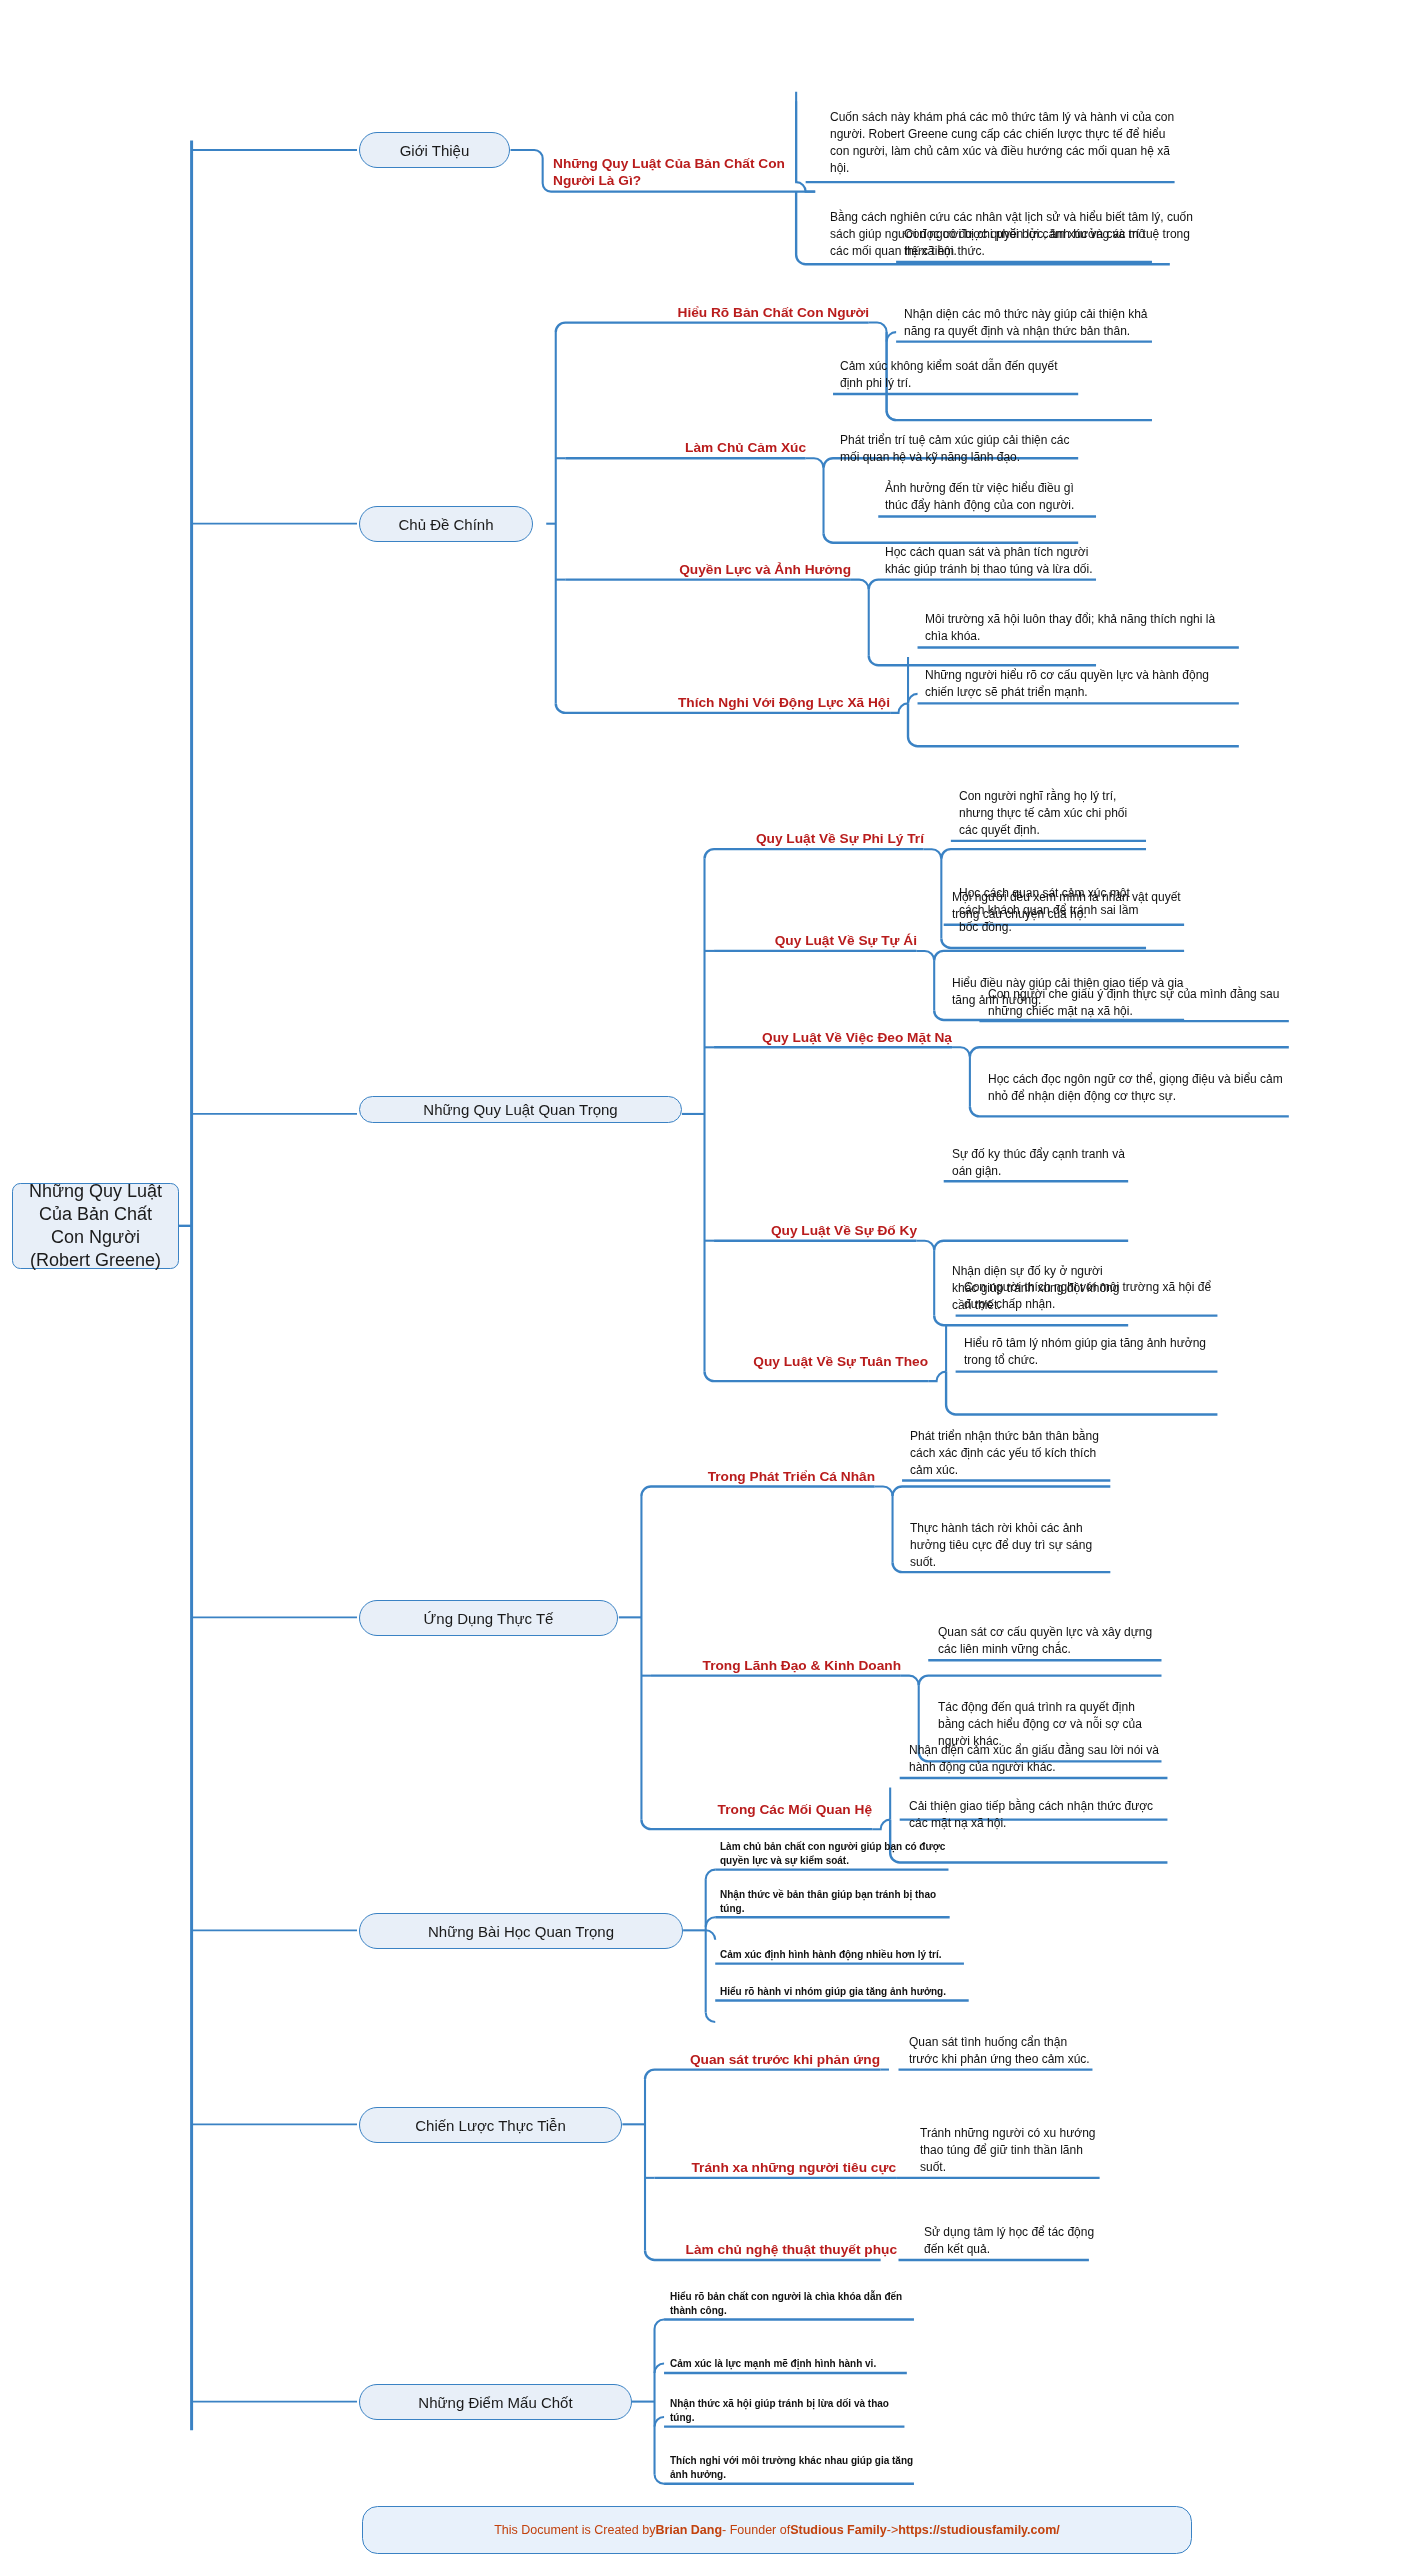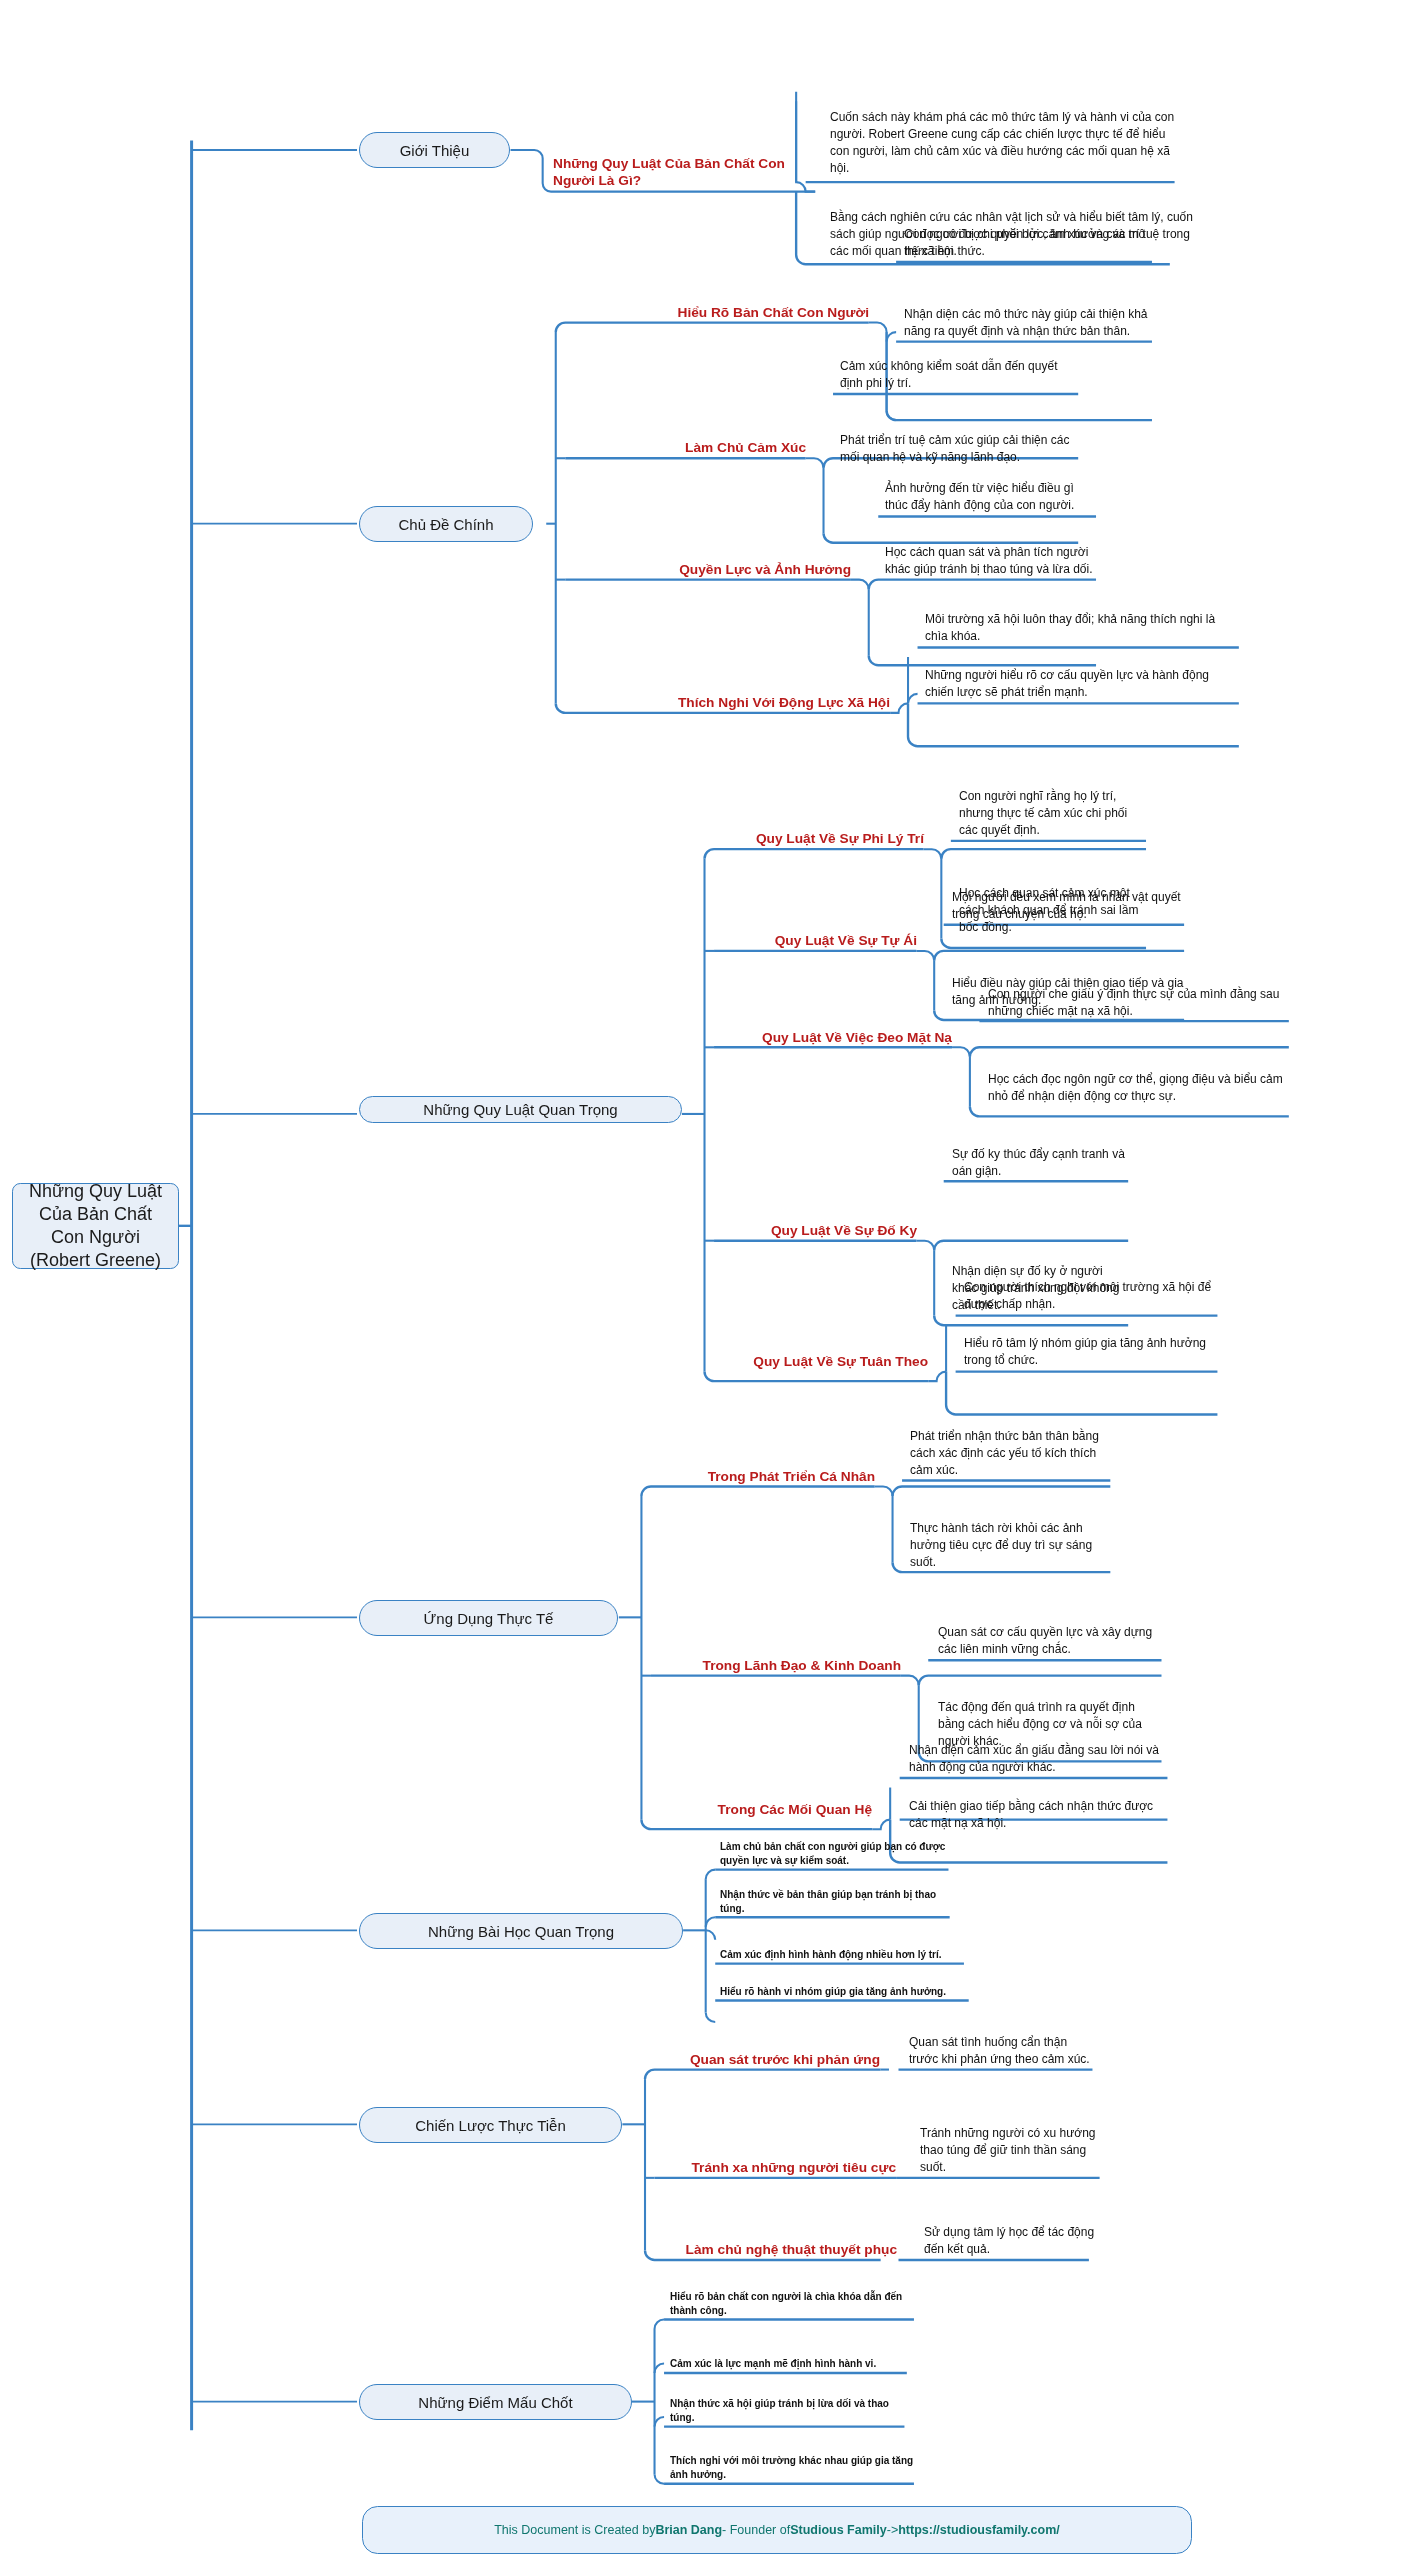--- a/index.html
+++ b/index.html
@@ -66,21 +66,21 @@
   .l3-node.bold{font-weight:bold;font-size:10px;}
 
   
   .footer-node{
     position:absolute;
     background:#e8f1fb;
     border:1.5px solid #3a82c4;
     border-radius:15.5px;
     display:flex;align-items:center;justify-content:center;
     font-size:12.5px;
-    color:#0f766e;
+    color:#c2410c;
     padding:5.4px 15.5px;
     white-space:nowrap;
   }
   .footer-node b{font-weight:bold;}
 </style>
 </head>
 <body>
 
 <div id="mindmap">
   <svg class="edges" viewBox="0 0 2373 4329" xmlns="http://www.w3.org/2000/svg">
@@ -454,21 +454,21 @@
     <span>Quan sát trước khi phản ứng</span>
   </div>
   <div class="node l3-node" style="left:909px; top:1991px; width:186px; height:79px;">
     <span>Quan sát tình huống cẩn thận trước khi phản ứng theo cảm xúc.</span>
   </div>
 
   <div class="node l2-node" style="left:657px; top:2148px; width:239px; height:30px;">
     <span>Tránh xa những người tiêu cực</span>
   </div>
   <div class="node l3-node" style="left:920px; top:2099px; width:180px; height:79px;">
-    <span>Tránh những người có xu hướng thao túng để giữ tinh thần sáng suốt.</span>
+    <span>Tránh những người có xu hướng thao túng để giữ tinh thần lãnh suốt.</span>
   </div>
 
   <div class="node l2-node" style="left:661px; top:2230px; width:236px; height:30px;">
     <span>Làm chủ nghệ thuật thuyết phục</span>
   </div>
   <div class="node l3-node" style="left:924px; top:2206px; width:173px; height:54px;">
     <span>Sử dụng tâm lý học để tác động đến kết quả.</span>
   </div>
 
   <div class="node l3-node bold" style="left:670px; top:2265px; width:249px; height:55px;">

